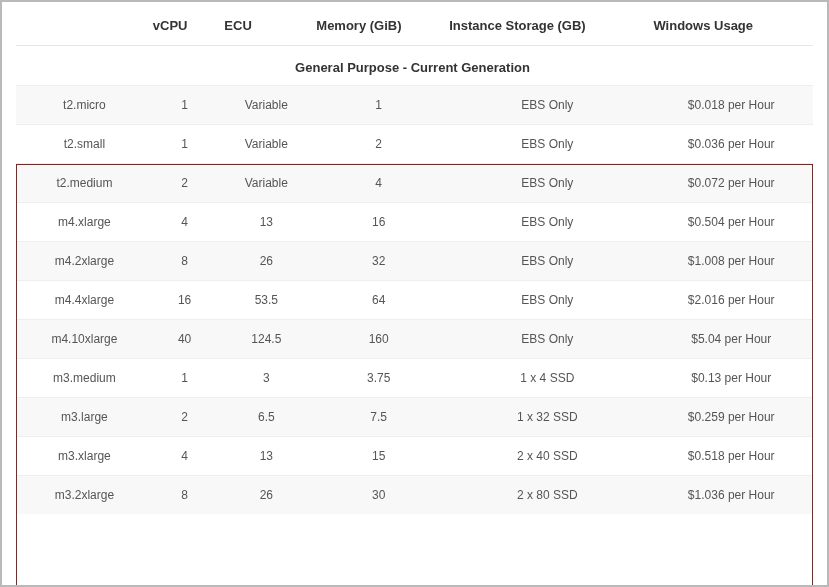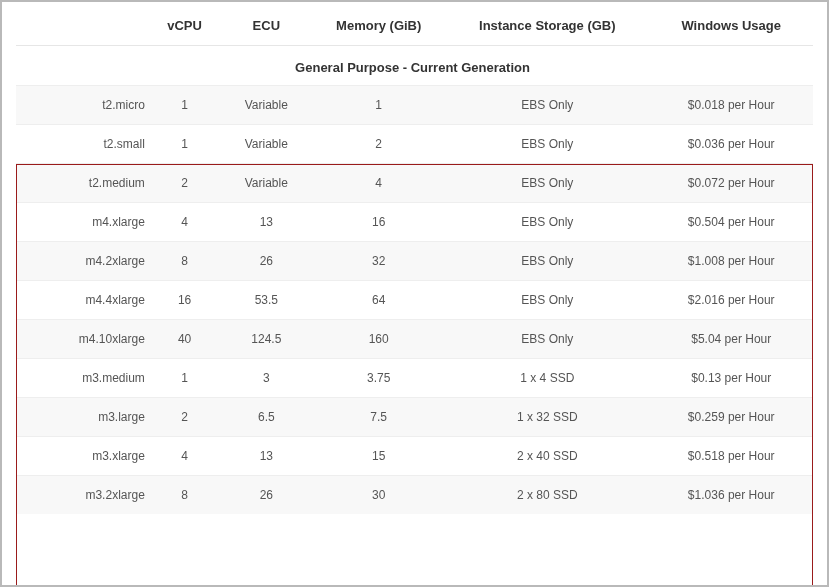--- a/index.html
+++ b/index.html
@@ -17,40 +17,40 @@
   table {
     width: 100%;
     border-collapse: collapse;
     table-layout: fixed;
   }
   thead th {
     font-weight: 700;
     color: #333;
     padding: 6px 4px 12px 4px;
     border-bottom: 1px solid #e6e6e6;
-    text-align: center;
+    text-align: left;
     font-size: 13px;
   }
   thead th:first-child { text-align: left; }
   .section-row td {
     font-weight: 700;
     color: #333;
     padding: 14px 4px 10px 0;
     font-size: 13px;
     text-align: center;
   }
   tbody tr.data-row td {
     padding: 12px 4px;
     color: #555;
     font-size: 12px;
     text-align: center;
     border-top: 1px solid #eee;
   }
   tbody tr.data-row td:first-child {
-    text-align: right;
+    text-align: center;
     padding-left: 8px;
     margin-left: 14px;
   }
   tbody tr.data-row.striped { background: #f8f8f8; }
   .col-name   { width: 130px; }
   .col-vcpu   { width: 70px; }
   .col-ecu    { width: 90px; }
   .col-mem    { width: 130px; }
   .col-stor   { width: 200px; }
   .col-price  { width: 160px; }

